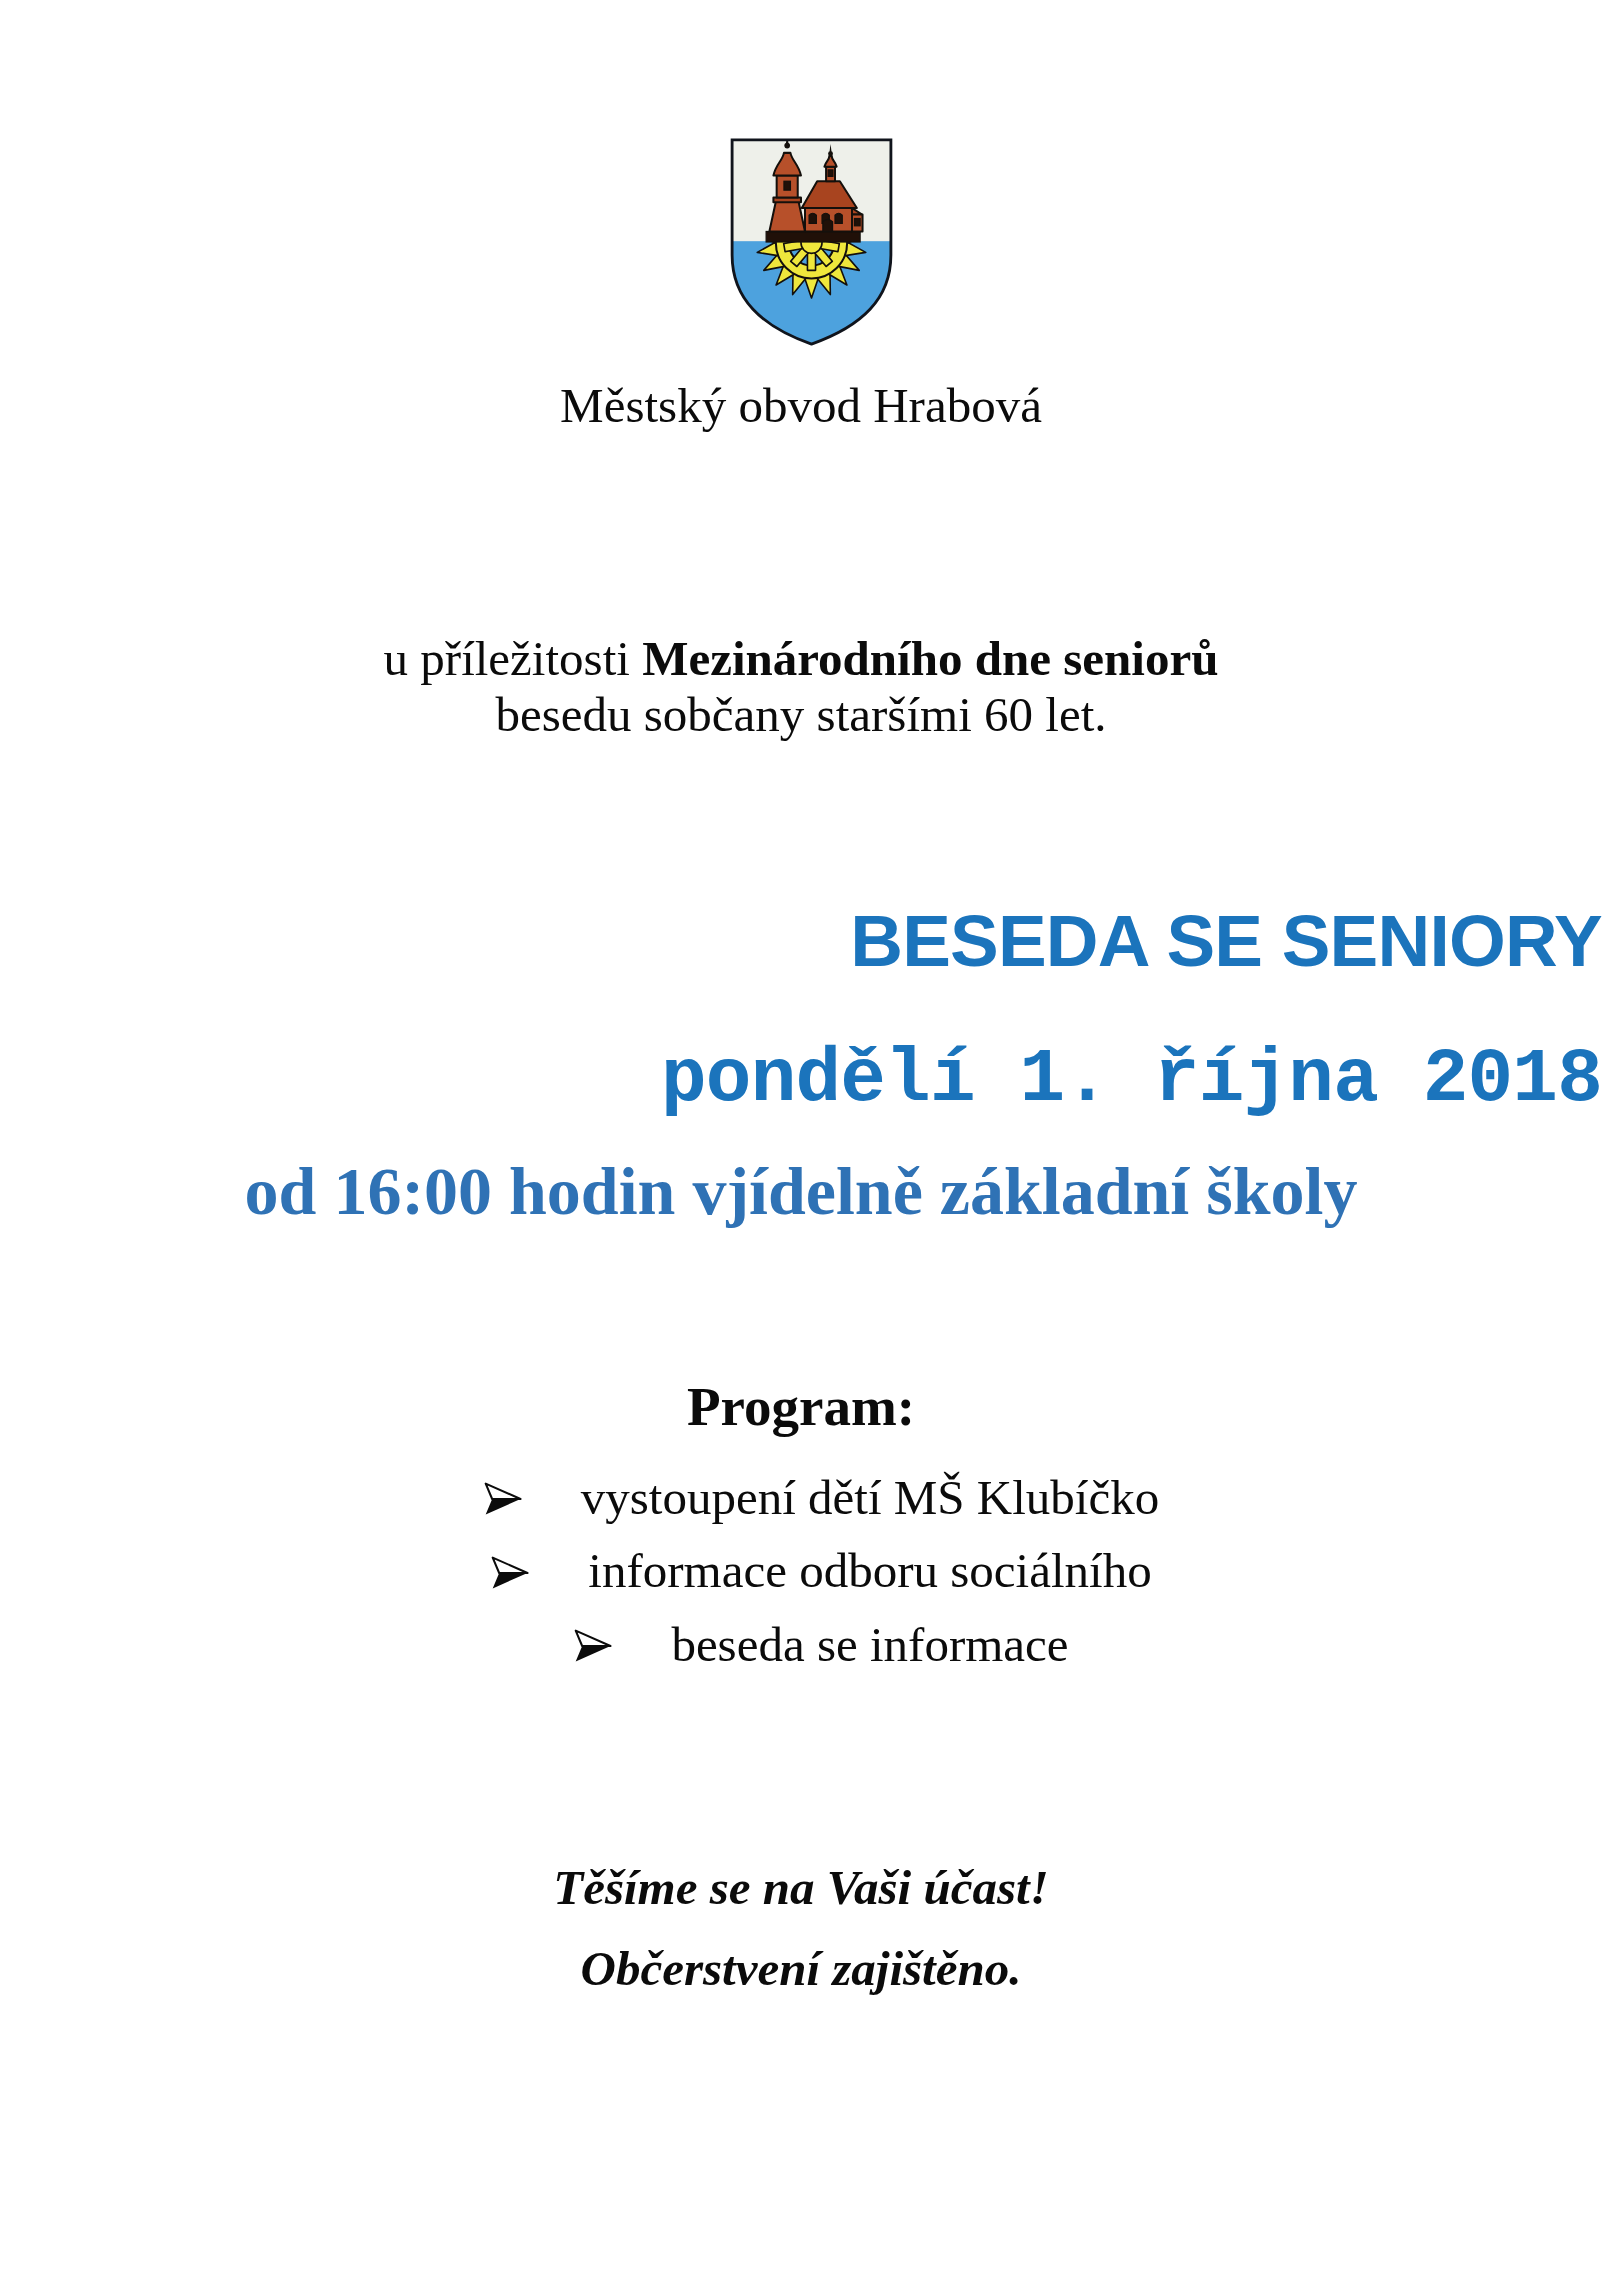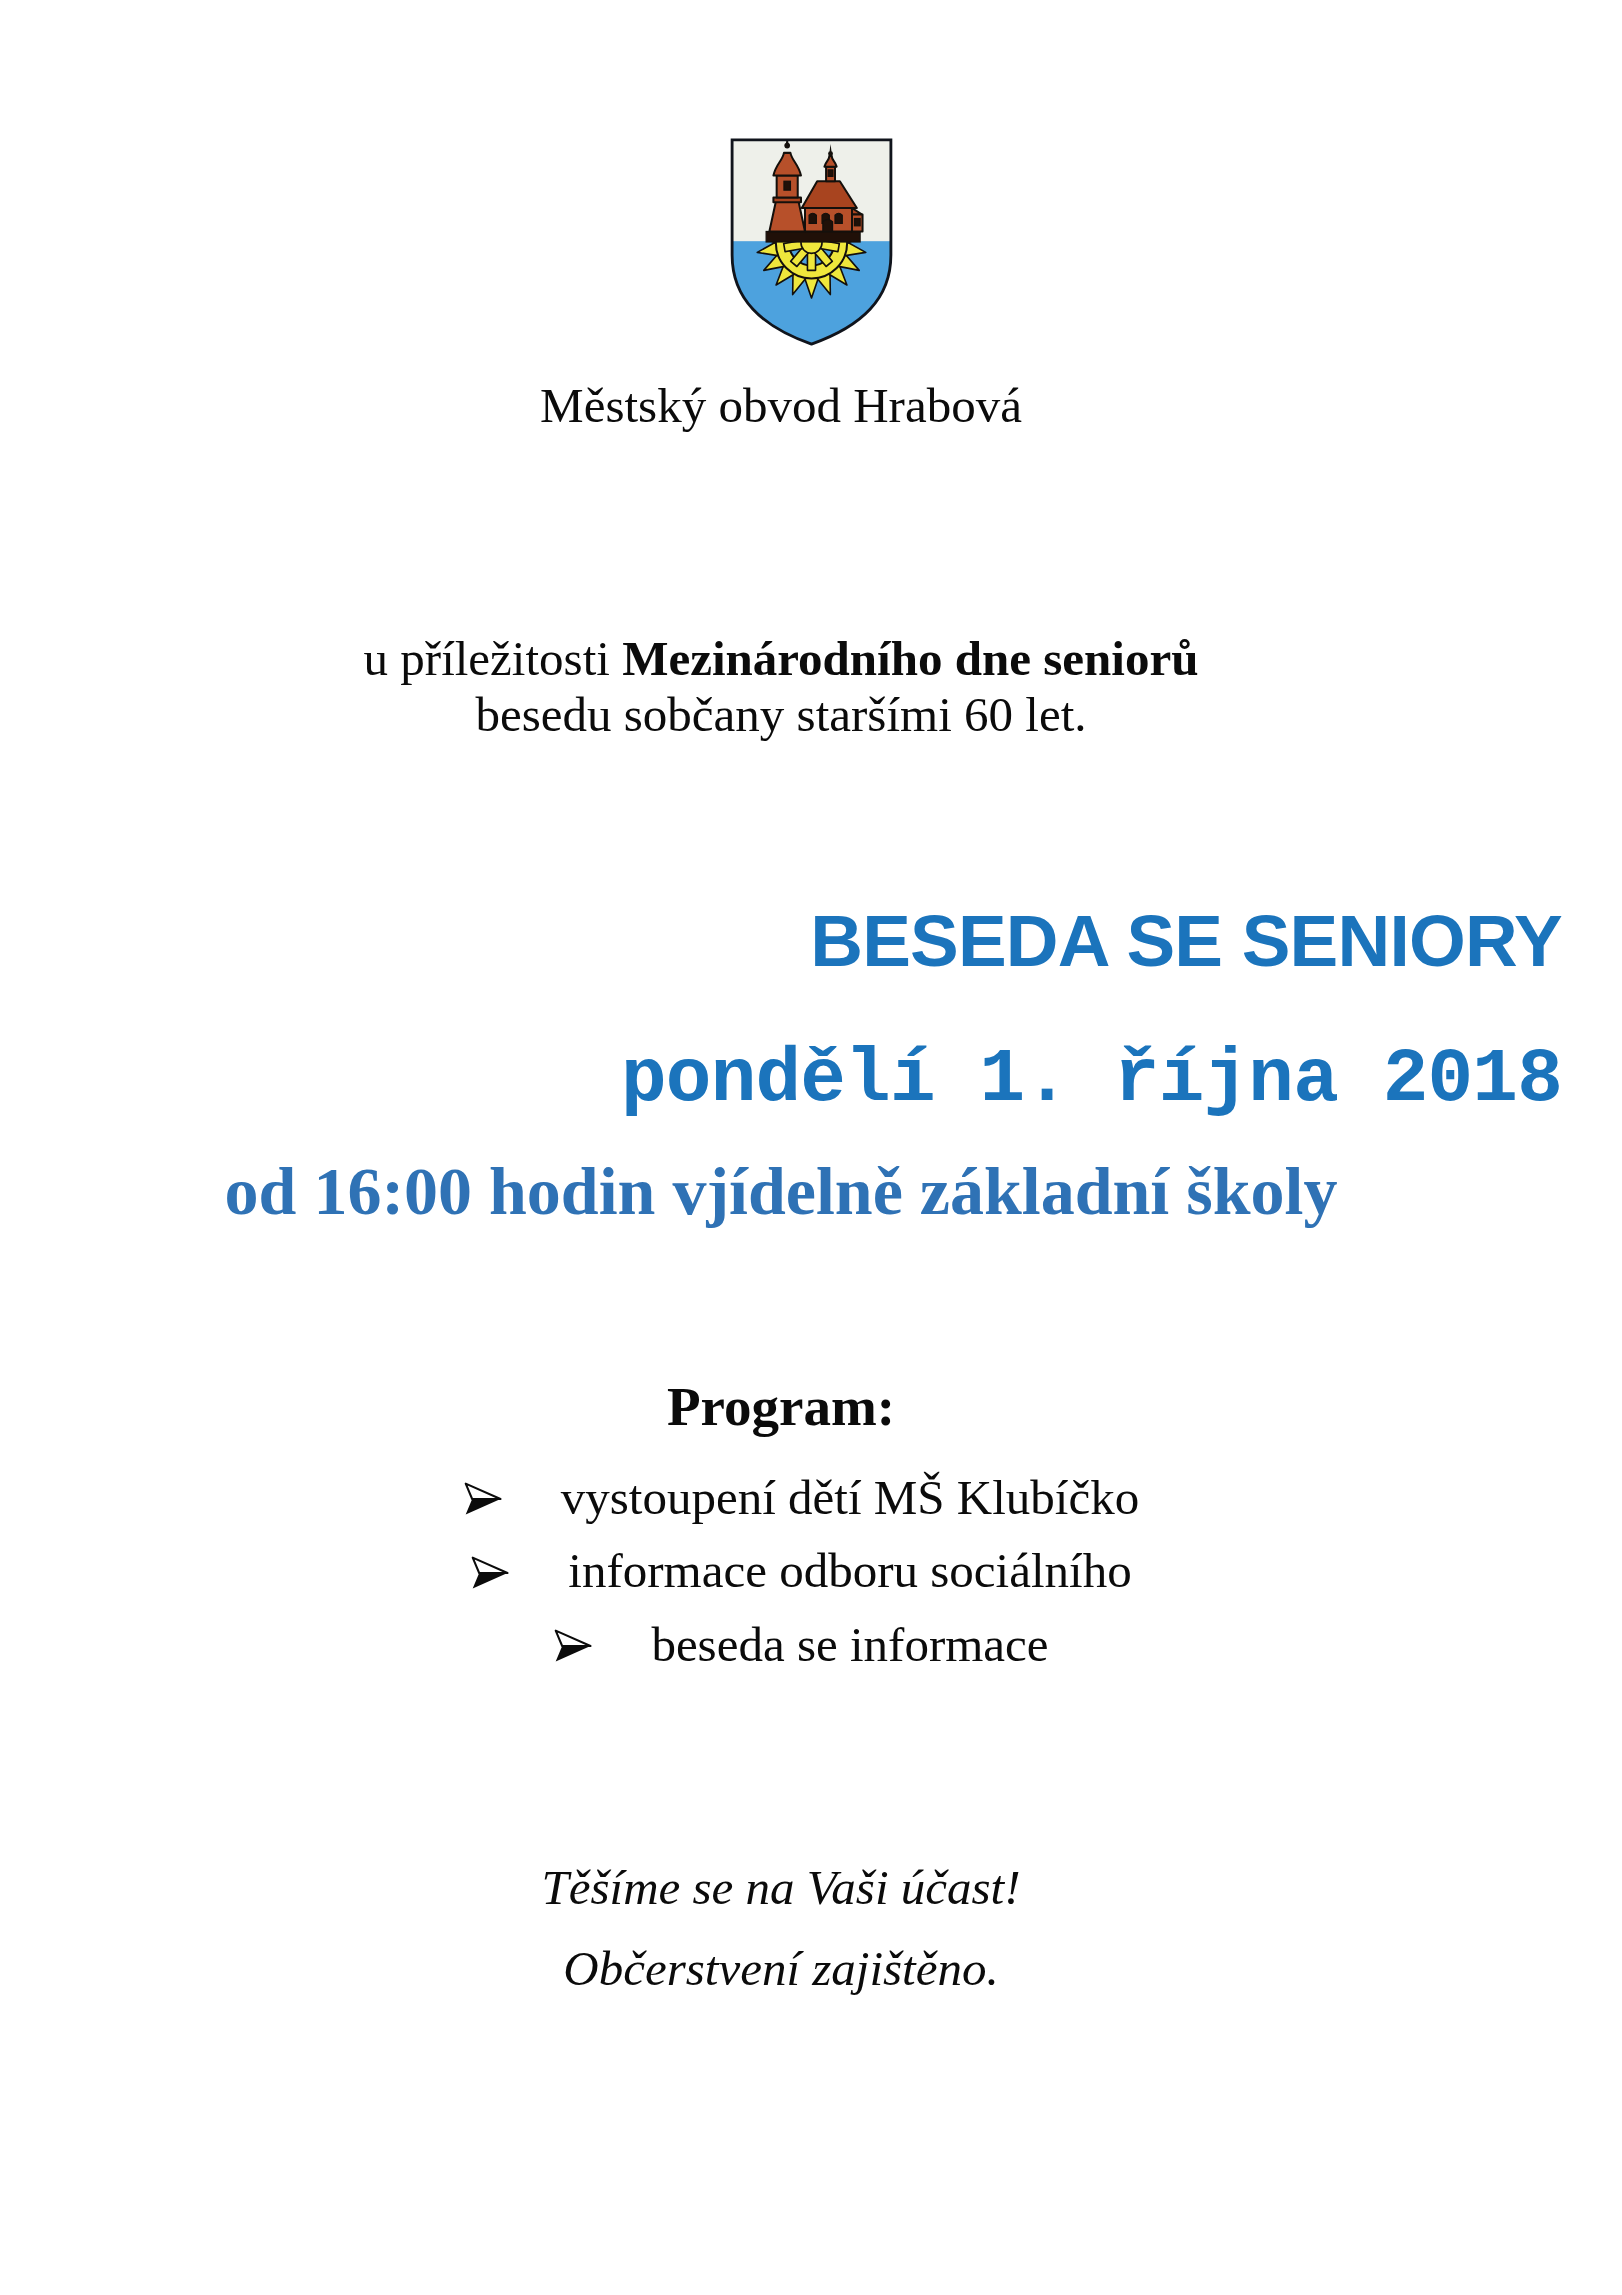--- a/index.html
+++ b/index.html
@@ -5,20 +5,21 @@
 <style>
   html, body { margin: 0; padding: 0; background: #ffffff; }
   .page {
     position: relative;
     width: 1562px;
     height: 2295px;
     background: var(--page-bg, #ffffff);
     overflow: hidden;
     color: var(--text, #0b0b0b);
     font-family: "Liberation Serif", "DejaVu Serif", serif;
+    padding-left: 40px;
   }
   .centered {
     position: absolute;
     left: 0;
     width: 100%;
     text-align: center;
     line-height: 1.15;
     white-space: nowrap;
   }
   
@@ -69,21 +70,21 @@
     align-items: center;
     gap: 57px;
     margin-bottom: 16px;
     font-size: 49px;
     line-height: 1.17;
     white-space: nowrap;
   }
   .program-item .bullet { flex: 0 0 auto; width: 41px; height: 34px; margin-top: 3.2px; }
   .program-item .bullet svg { display: block; width: 100%; height: 100%; }
 
-  .footer-line { font-weight: normal; font-style: italic; font-size: 49px; text-align: center; }
+  .footer-line { font-weight: bold; font-style: italic; font-size: 49px; text-align: center; }
   .footer-1 { top: 1860px; }
   .footer-2 { top: 1941px; }
 </style>
 </head>
 <body>
 
 <div class="page">
 
   <div class="crest">
     <svg viewBox="0 0 216 264" aria-hidden="true">

